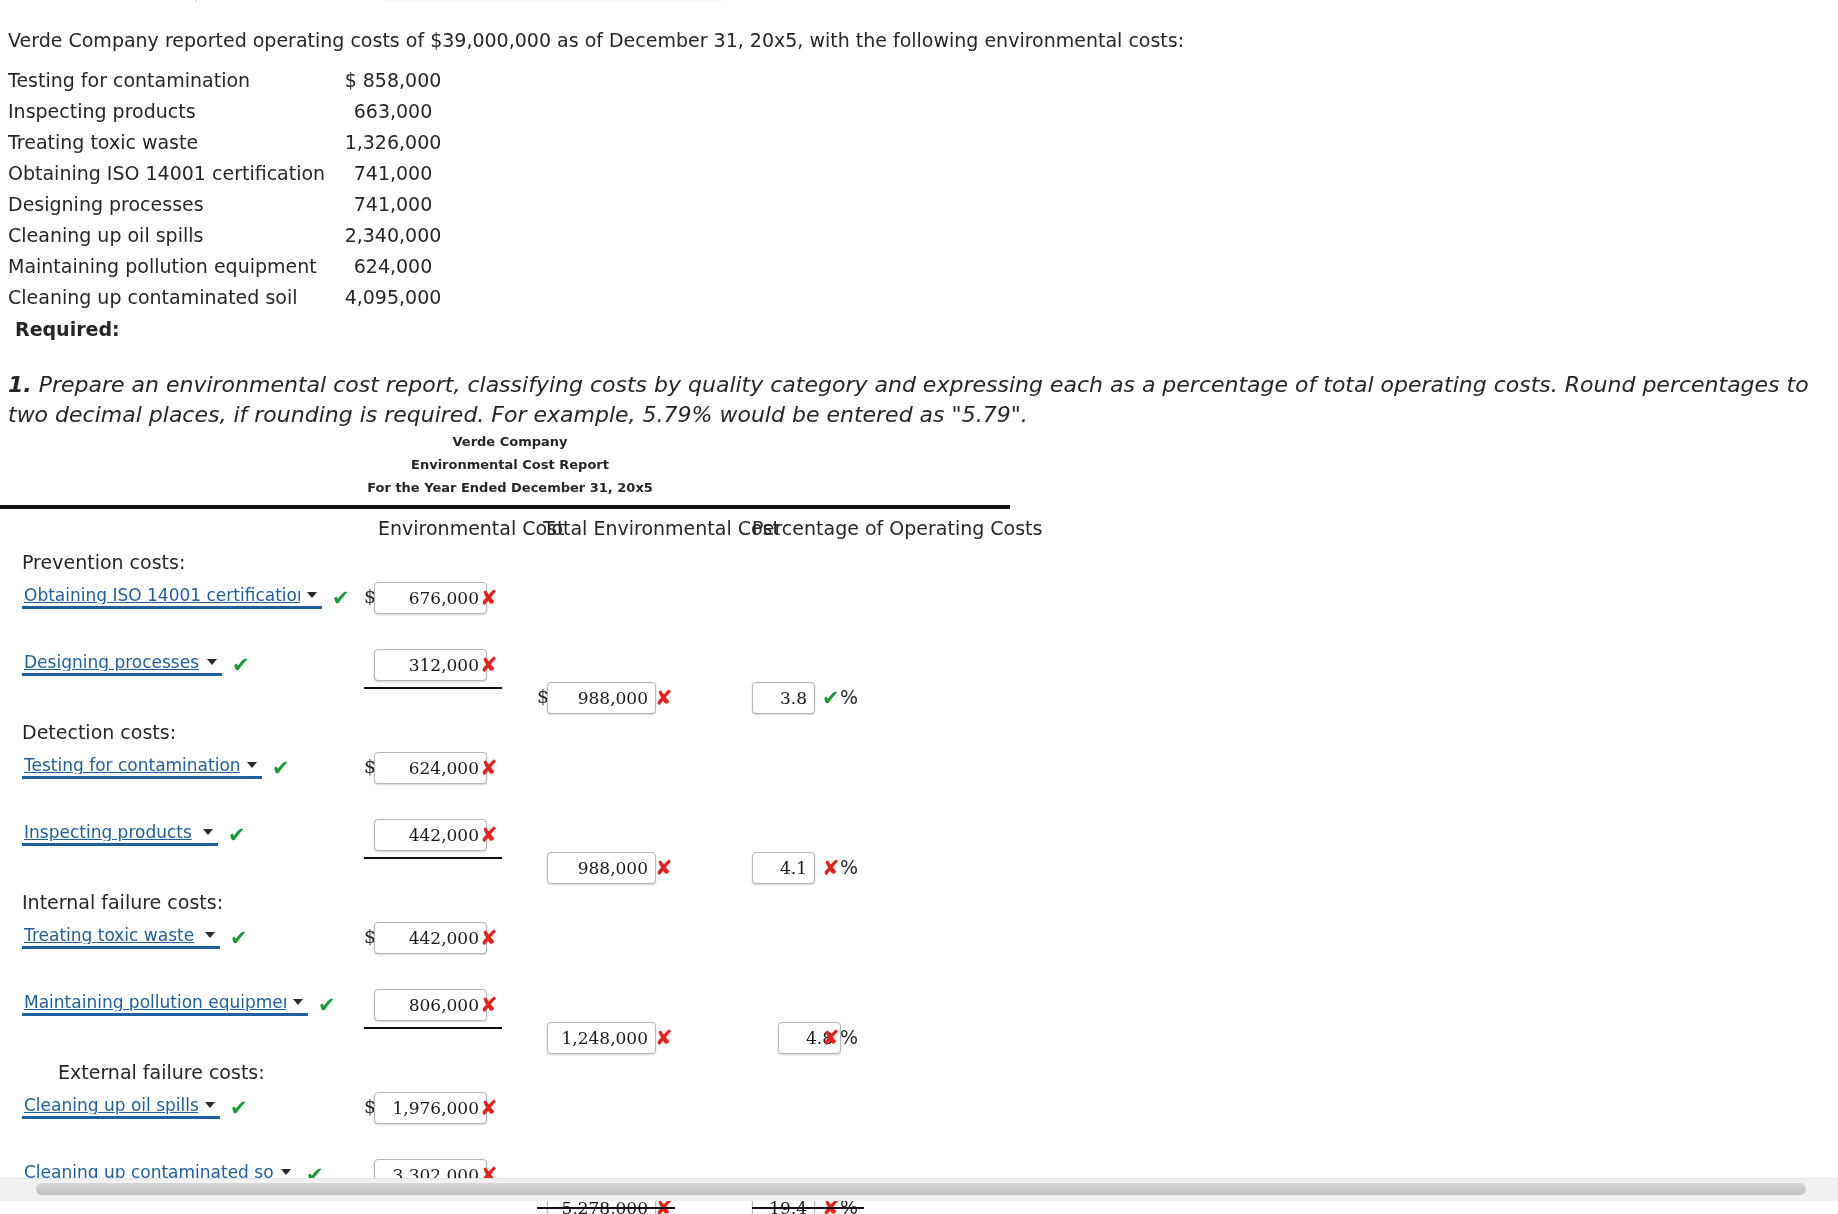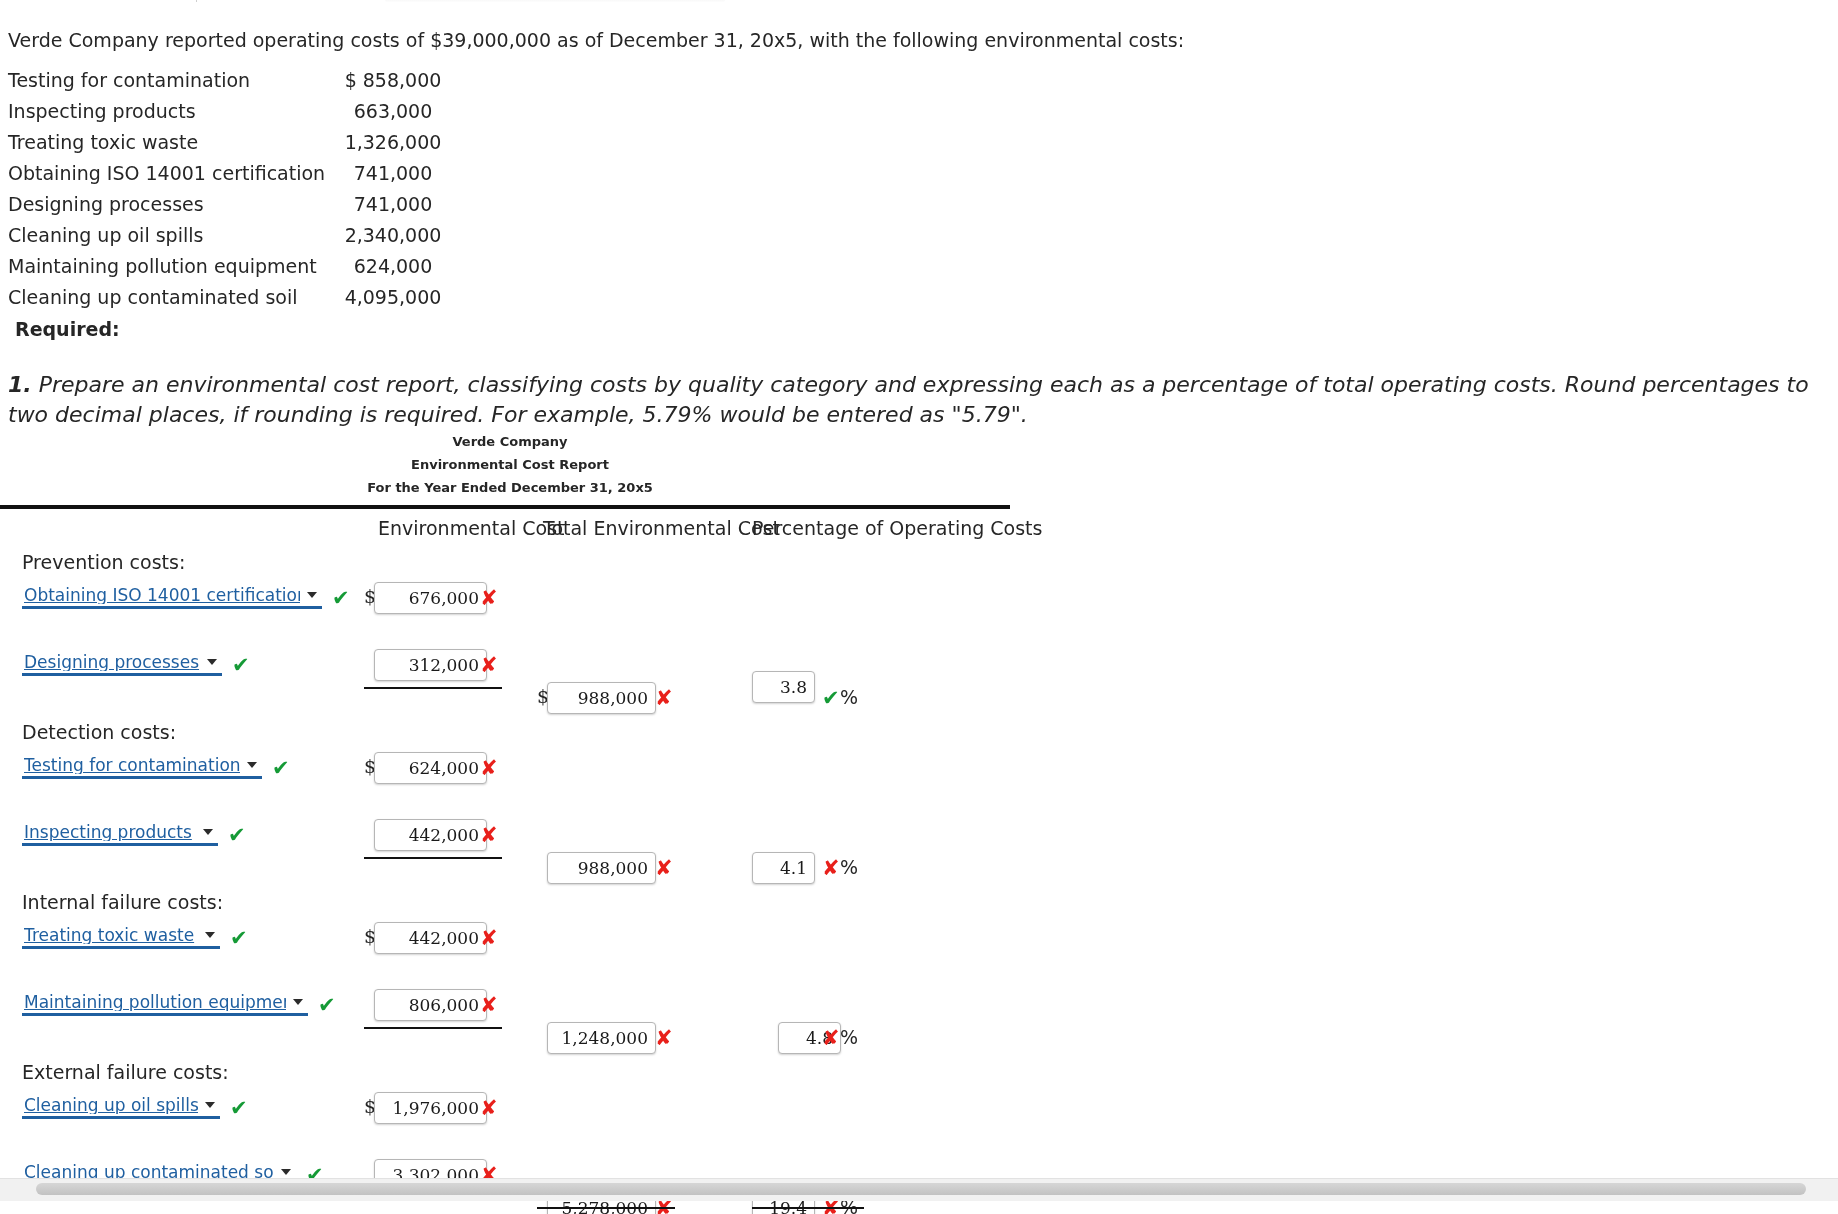--- a/index.html
+++ b/index.html
@@ -315,21 +315,21 @@
           <span class="mark bad" style="left: 480px; top: 37px;">✘</span>
         </div>
         <div style="position: absolute; left: 0px; top: 0px; width: 1050px;">
           <div class="sel-wrap" style="top: 100px; left: 22px;"><span class="sel-box"><select class="acct" style="width: 200px;"><option>Obtaining ISO 14001 certification</option><option selected="">Designing processes</option><option>Testing for contamination</option><option>Inspecting products</option><option>Treating toxic waste</option><option>Maintaining pollution equipment</option><option>Cleaning up oil spills</option><option>Cleaning up contaminated soil</option></select><span class="sel-arrow"></span></span></div>
           <span class="mark ok" style="left: 232px; top: 104px;">✔</span>
           <input type="text" class="num in-amt" value="312,000" style="position: absolute; left: 374px; top: 98px;">
           <span class="mark bad" style="left: 480px; top: 104px;">✘</span>
           <span class="dollar" style="left: 537px; top: 134px;">$</span>
           <input type="text" class="num in-tot" value="988,000" style="position: absolute; left: 547px; top: 131px;">
           <span class="mark bad" style="left: 655px; top: 137px;">✘</span>
-          <input type="text" class="num in-pct" value="3.8" style="position: absolute; left: 752px; top: 120px;">
+          <input type="text" class="num in-pct" value="3.8" style="position: absolute; left: 752px; top: 131px;">
           <span class="mark ok" style="left: 822px; top: 137px;">✔</span>
           <span class="pct-sign" style="left: 840px; top: 135px;">%</span>
         </div>
         <div class="rule" style="left: 364px; width: 138px; top: 136px;"></div>
         <div class="section-label" style="top: 170px;">Detection costs:</div>
         <div style="position: absolute; left: 0px; top: 0px; width: 1050px;">
           <div class="sel-wrap" style="top: 203px; left: 22px;"><span class="sel-box"><select class="acct" style="width: 240px;"><option>Obtaining ISO 14001 certification</option><option>Designing processes</option><option selected="">Testing for contamination</option><option>Inspecting products</option><option>Treating toxic waste</option><option>Maintaining pollution equipment</option><option>Cleaning up oil spills</option><option>Cleaning up contaminated soil</option></select><span class="sel-arrow"></span></span></div>
           <span class="mark ok" style="left: 272px; top: 207px;">✔</span>
           <span class="dollar" style="left: 364px; top: 204px;">$</span>
           <input type="text" class="num in-amt" value="624,000" style="position: absolute; left: 374px; top: 201px;">
@@ -360,21 +360,21 @@
           <span class="mark ok" style="left: 318px; top: 444px;">✔</span>
           <input type="text" class="num in-amt" value="806,000" style="position: absolute; left: 374px; top: 438px;">
           <span class="mark bad" style="left: 480px; top: 444px;">✘</span>
           <input type="text" class="num in-tot" value="1,248,000" style="position: absolute; left: 547px; top: 471px;">
           <span class="mark bad" style="left: 655px; top: 477px;">✘</span>
           <input type="text" class="num in-pct" value="4.8" style="position: absolute; left: 752px; top: 471px; margin-left: 26px;">
           <span class="mark bad" style="left: 822px; top: 477px;">✘</span>
           <span class="pct-sign" style="left: 840px; top: 475px;">%</span>
         </div>
         <div class="rule" style="left: 364px; width: 138px; top: 476px;"></div>
-        <div class="section-label" style="top: 510px;">External failure costs:</div>
+        <div class="section-label" style="top: 510px; margin-left: 36px;">External failure costs:</div>
         <div style="position: absolute; left: 0px; top: 0px; width: 1050px;">
           <div class="sel-wrap" style="top: 543px; left: 22px;"><span class="sel-box"><select class="acct" style="width: 198px;"><option>Obtaining ISO 14001 certification</option><option>Designing processes</option><option>Testing for contamination</option><option>Inspecting products</option><option>Treating toxic waste</option><option>Maintaining pollution equipment</option><option selected="">Cleaning up oil spills</option><option>Cleaning up contaminated soil</option></select><span class="sel-arrow"></span></span></div>
           <span class="mark ok" style="left: 230px; top: 547px;">✔</span>
           <span class="dollar" style="left: 364px; top: 544px;">$</span>
           <input type="text" class="num in-amt" value="1,976,000" style="position: absolute; left: 374px; top: 541px;">
           <span class="mark bad" style="left: 480px; top: 547px;">✘</span>
         </div>
         <div style="position: absolute; left: 0px; top: 0px; width: 1050px;">
           <div class="sel-wrap" style="top: 610px; left: 22px;"><span class="sel-box"><select class="acct" style="width: 274px;"><option>Obtaining ISO 14001 certification</option><option>Designing processes</option><option>Testing for contamination</option><option>Inspecting products</option><option>Treating toxic waste</option><option>Maintaining pollution equipment</option><option>Cleaning up oil spills</option><option selected="">Cleaning up contaminated soil</option></select><span class="sel-arrow"></span></span></div>
           <span class="mark ok" style="left: 306px; top: 614px;">✔</span>

